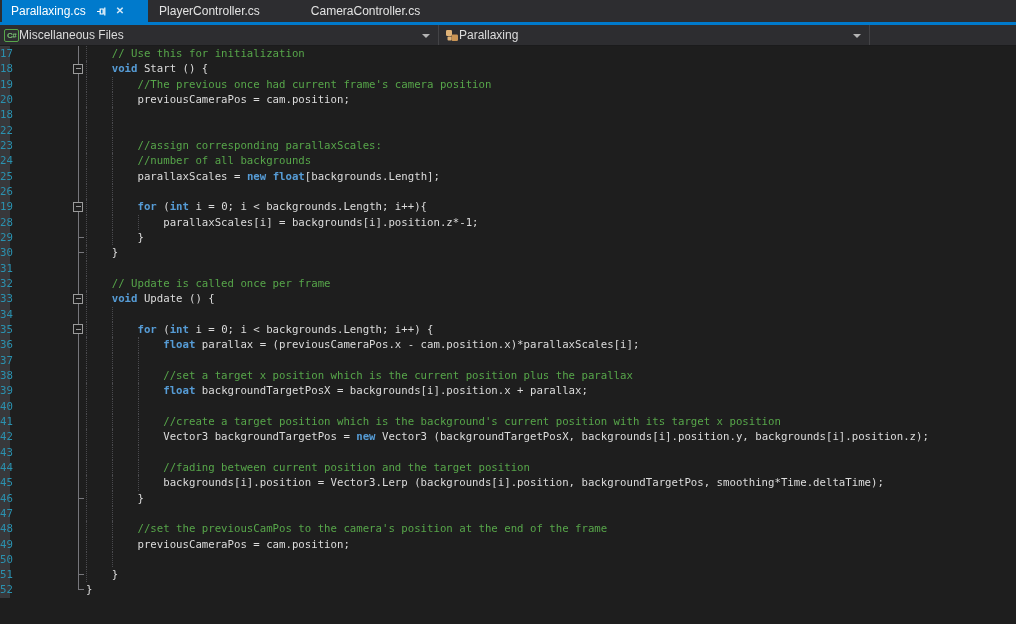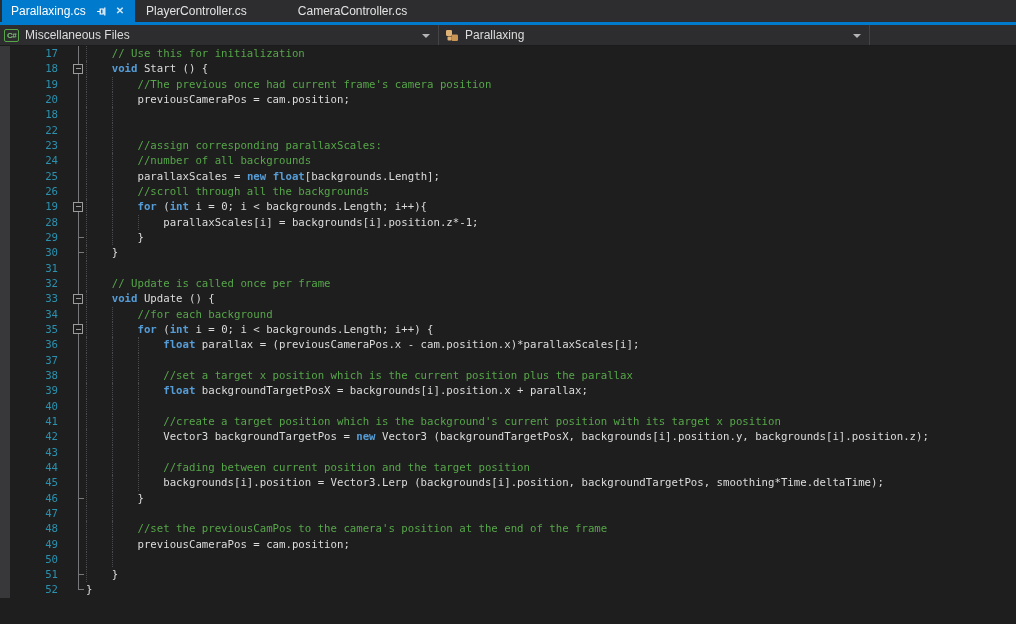--- a/index.html
+++ b/index.html
@@ -3,49 +3,49 @@
 <meta charset="utf-8">
 <style>
   html,body{margin:0;padding:0;background:#1e1e1e;}
   #app{position:relative;width:1016px;height:624px;background:#1e1e1e;overflow:hidden;
        font-family:"Liberation Sans",sans-serif;}
 
   
   #tabbar{position:absolute;left:0;top:0;width:1016px;height:22px;background:#2d2d30;
           display:flex;align-items:stretch;padding-left:2px;box-sizing:border-box;}
   .tab{display:flex;align-items:center;font-size:12px;cursor:default;}
-  .tab.active{background:#007acc;color:#ffffff;padding:0 11px 0 9px;}
+  .tab.active{background:#007acc;color:#ffffff;padding:0 24px 0 9px;}
   .tab.inactive{color:#e3e3e3;padding:0 40px 0 8px;margin-left:3px;}
   .tab .pin{margin-left:10px;display:flex;align-items:center;}
   .tab .close{margin-left:9px;font-size:10px;color:#d5e9f7;font-weight:bold;line-height:1;}
   #accent-line{position:absolute;left:0;top:22px;width:1016px;height:3px;background:#007acc;}
 
   
   #navbar{position:absolute;left:0;top:25px;width:1016px;height:21px;background:#2d2d30;
           display:flex;box-sizing:border-box;border-bottom:1px solid #1b1b1c;}
   .nav-combo{position:relative;display:flex;align-items:center;height:100%;box-sizing:border-box;
              border-right:1px solid #434346;font-size:12px;color:#dcdcdc;}
-  .nav-combo .lbl{margin-left:6px;white-space:nowrap;}
+  .nav-combo .lbl{margin-left:0;white-space:nowrap;}
   .nav-combo .dd{position:absolute;right:8px;top:9px;width:0;height:0;
                  border-left:4px solid transparent;border-right:4px solid transparent;
                  border-top:4px solid #b4b4b4;}
   #combo-project{width:439px;padding-left:4px;}
   #combo-type{width:431px;padding-left:6px;}
   #combo-member{flex:1;padding-left:6px;border-right:none;}
   .csharp-badge{width:15px;height:13px;border:1px solid #57a64a;border-radius:2px;color:#7cc576;
                 font-size:8px;font-weight:bold;display:flex;align-items:center;justify-content:center;
                 box-sizing:border-box;letter-spacing:-0.5px;}
 
   
   #editor{position:absolute;left:0;top:46px;width:1016px;height:552px;background:#1e1e1e;}
   #glyph-margin{position:absolute;left:0;top:0;width:10px;height:552px;background:#38383b;}
   #code-lines{position:absolute;left:0;top:0;width:1016px;height:552px;
               font-family:"DejaVu Sans Mono",monospace;font-size:10.7px;}
   .ed-line{position:relative;height:15.333px;line-height:15.333px;}
-  .ln{position:absolute;left:0;top:0;width:58px;text-align:right;color:#2b91af;}
+  .ln{position:absolute;left:0;top:0;width:58px;text-align:left;color:#2b91af;}
   .code{position:absolute;left:86px;top:0;white-space:pre;color:#dcdcdc;}
   .tk-k{color:#569cd6;font-weight:bold;}
   .tk-c{color:#57a64a;}
   .tk-t{color:#dcdcdc;}
   .guide{position:absolute;top:0;height:100%;width:0;border-left:1px dotted #4a4a4e;}
   .out-line{position:absolute;left:78px;top:0;height:100%;width:1px;background:#77777c;}
   .out-line.half{height:8px;}
   .out-tick{position:absolute;left:79px;top:7px;width:5px;height:1px;background:#77777c;}
   .out-box{position:absolute;left:73px;top:2.5px;width:10px;height:10px;box-sizing:border-box;
            border:1px solid #9b9b9b;background:#1e1e1e;}
@@ -171,21 +171,20 @@
           <span class="out-line"></span>
           <span class="guide" style="left: 86px;"></span>
           <span class="guide" style="left: 111.76px;"></span>
           <span class="code"><span class="tk-t">        parallaxScales = </span><span class="tk-k">new</span><span class="tk-t"> </span><span class="tk-k">float</span><span class="tk-t">[backgrounds.Length];</span></span>
         </div>
         <div class="ed-line">
           <span class="ln">26</span>
           <span class="out-line"></span>
           <span class="guide" style="left: 86px;"></span>
           <span class="guide" style="left: 111.76px;"></span>
-          <span class="code"><span class="tk-c">        //scroll through all the backgrounds</span></span>
         </div>
         <div class="ed-line">
           <span class="ln">19</span>
           <span class="out-line"></span>
           <span class="out-box">
             <i></i>
           </span>
           <span class="guide" style="left: 86px;"></span>
           <span class="guide" style="left: 111.76px;"></span>
           <span class="code"><span class="tk-k">        for</span><span class="tk-t"> (</span><span class="tk-k">int</span><span class="tk-t"> i = 0; i &lt; backgrounds.Length; i++){</span></span>
@@ -232,21 +231,20 @@
             <i></i>
           </span>
           <span class="guide" style="left: 86px;"></span>
           <span class="code"><span class="tk-k">    void</span><span class="tk-t"> Update () {</span></span>
         </div>
         <div class="ed-line">
           <span class="ln">34</span>
           <span class="out-line"></span>
           <span class="guide" style="left: 86px;"></span>
           <span class="guide" style="left: 111.76px;"></span>
-          <span class="code"><span class="tk-c">        //for each background</span></span>
         </div>
         <div class="ed-line">
           <span class="ln">35</span>
           <span class="out-line"></span>
           <span class="out-box">
             <i></i>
           </span>
           <span class="guide" style="left: 86px;"></span>
           <span class="guide" style="left: 111.76px;"></span>
           <span class="code"><span class="tk-k">        for</span><span class="tk-t"> (</span><span class="tk-k">int</span><span class="tk-t"> i = 0; i &lt; backgrounds.Length; i++) {</span></span>

